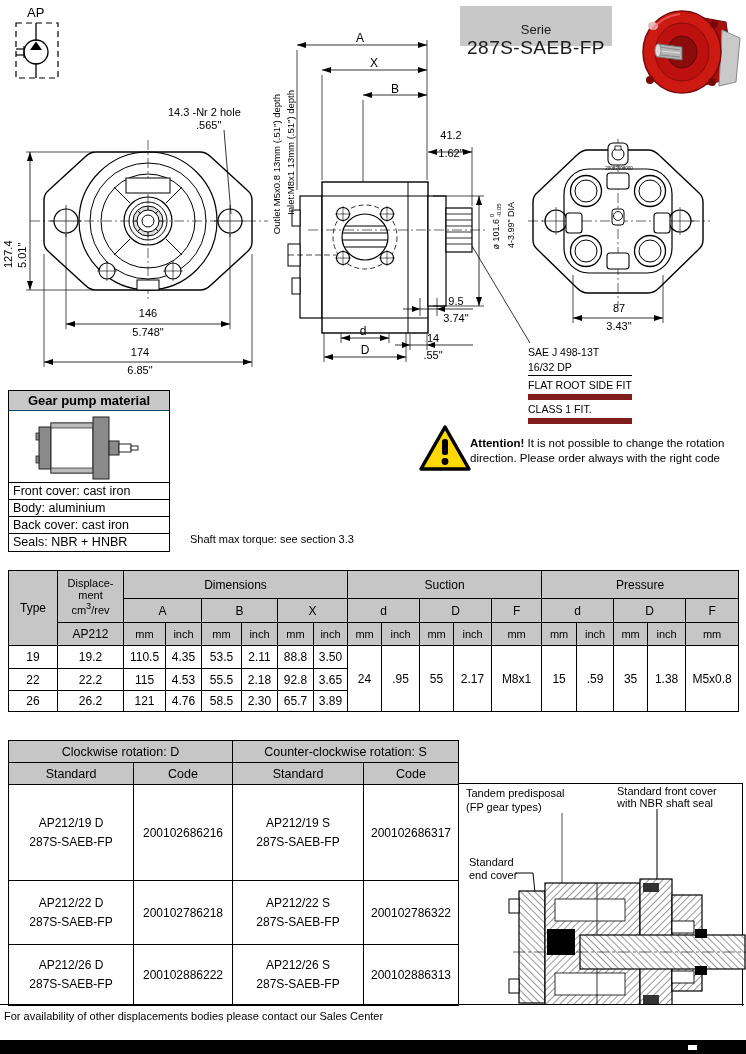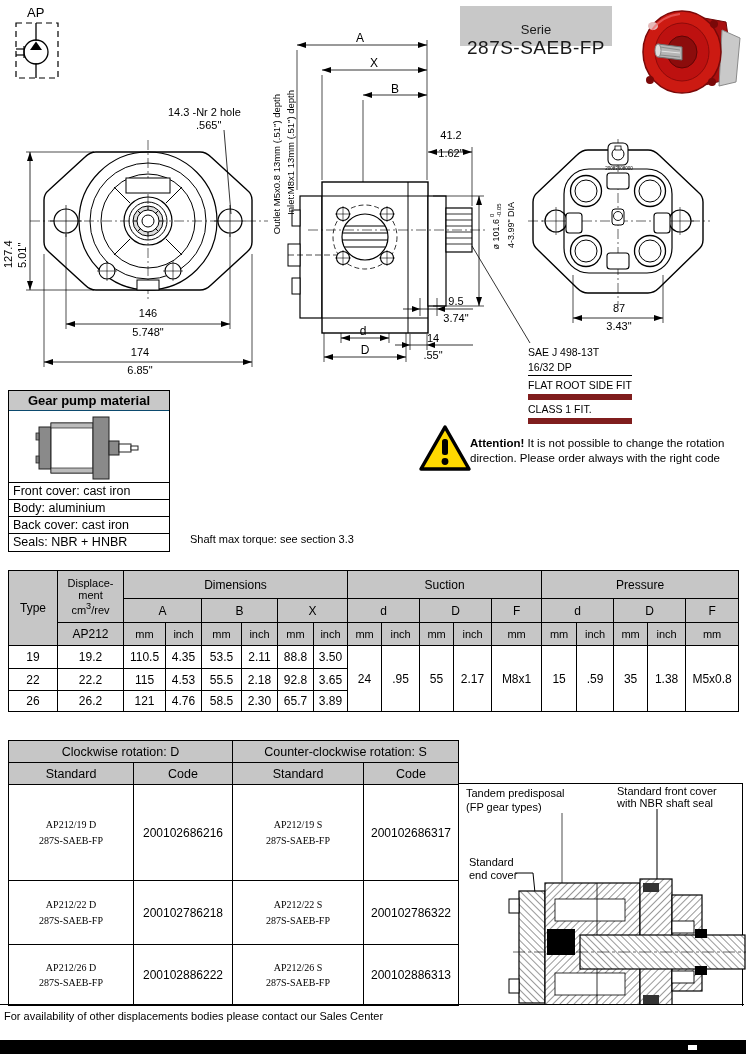--- a/index.html
+++ b/index.html
@@ -22,21 +22,21 @@
   .matbox .row{height:16px;border-bottom:1px solid #000;font-size:12.5px;line-height:16px;padding-left:4px;}
   .matbox .row:last-child{border-bottom:none;}
   table{border-collapse:collapse;table-layout:fixed;}
   #dimtable{position:absolute;left:8px;top:570px;width:730px;border:1.5px solid #000;}
   #dimtable td{border:1px solid #000;text-align:center;vertical-align:middle;font-size:12px;padding:0;}
   #dimtable td.hd{background:#c6c6c6;}
   #dimtable .small{font-size:11px;}
   #codetable{position:absolute;left:8px;top:740px;width:450px;border:1.5px solid #000;}
   #codetable td{border:1px solid #000;text-align:center;vertical-align:middle;padding:0;font-size:12px;}
   #codetable td.hd{background:#c6c6c6;font-size:12.5px;}
-  #codetable .std{font-size:10px;line-height:1.55;font-family:Liberation Serif, serif;}
+  #codetable .std{font-size:12px;line-height:1.55;}
   .sae{position:absolute;left:528px;top:345px;width:104px;font-size:10.5px;line-height:1.4;}
   .sae .rule{border-top:1px solid #000;margin:1px 0 2px 0;}
   .sae .ruled{border-bottom:6px solid #7f1d1d;padding-bottom:1px;margin-bottom:2px;}
   .warntext{position:absolute;left:470px;top:436px;width:272px;font-size:11.5px;line-height:1.3;}
   .secframe{position:absolute;left:458px;top:783px;width:284px;height:222px;
             border-top:1.5px solid #000;border-right:1.5px solid #000;}
   .botline{position:absolute;left:0px;top:1004px;width:744px;border-top:1.5px solid #000;}
   .blackbar{position:absolute;left:0px;top:1040px;width:746px;height:14px;background:#000;}
   .barchip{position:absolute;left:688px;top:1045px;width:9px;height:5px;background:#fff;}
   .lbl{position:absolute;font-size:11px;line-height:1.2;white-space:nowrap;text-align:center;}

